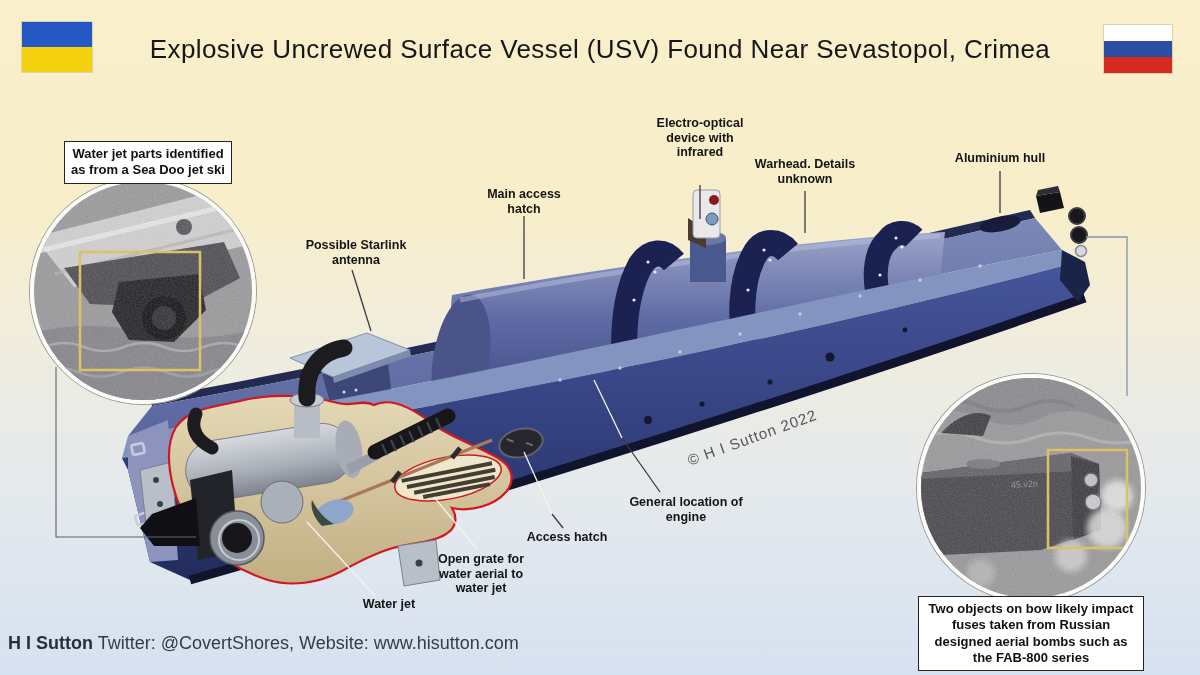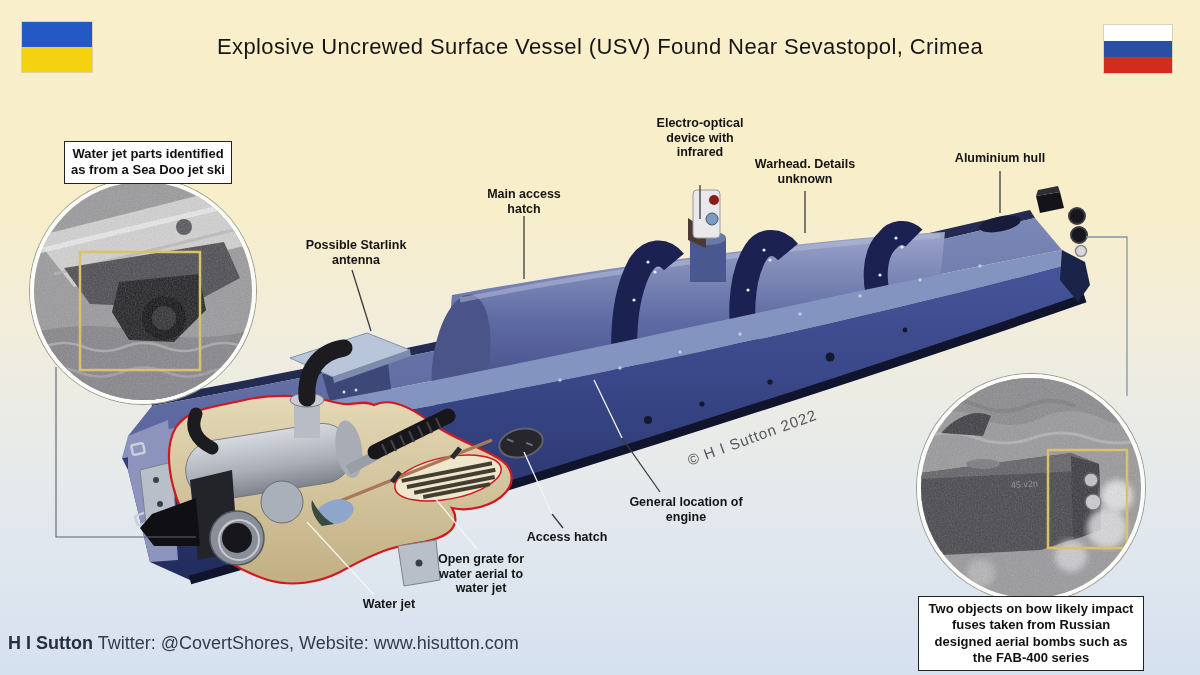--- a/index.html
+++ b/index.html
@@ -1,20 +1,20 @@
 <!DOCTYPE html>
 <html><head>
 <meta charset="utf-8">
 <style>
   html,body{margin:0;padding:0;}
   .page{position:relative;width:1200px;height:675px;overflow:hidden;
     font-family:"Liberation Sans",sans-serif;
     background:linear-gradient(180deg,#F9EFCB 0%,#F8EEC9 30%,#F2EDDB 48%,#ECECE4 58%,#E4E9ED 74%,#D6E1F0 100%);}
   .title{position:absolute;left:0;top:34px;width:100%;text-align:center;
-    font-size:22px;color:#161616;letter-spacing:.4px;}
+    font-size:26px;color:#161616;letter-spacing:.4px;}
   .flag{position:absolute;box-shadow:0 0 0 1px rgba(0,0,0,.12);}
   .flag-ua{left:22px;top:22px;width:70px;height:50px;}
   .flag-ua .t{height:50%;background:#2458C5;}
   .flag-ua .b{height:50%;background:#F5D20F;}
   .flag-ru{left:1104px;top:25px;width:68px;height:48px;}
   .flag-ru .w{height:33.4%;background:#FFFFFF;}
   .flag-ru .bl{height:33.3%;background:#2A4FA2;}
   .flag-ru .r{height:33.3%;background:#D52B1E;}
   .scene{position:absolute;left:0;top:0;width:1200px;height:675px;}
   .lbl{position:absolute;transform:translateX(-50%);text-align:center;
@@ -267,21 +267,21 @@
       <circle cx="172" cy="124" r="8" fill="#CCCCD0" stroke="#55555A" stroke-width="1.5"></circle>
       <circle cx="196" cy="118" r="16" fill="#E8E8EA" filter="url(#soft)" opacity="0.9"></circle>
       <circle cx="186" cy="150" r="20" fill="#E2E2E4" filter="url(#soft)" opacity="0.85"></circle>
       <circle cx="150" cy="178" r="16" fill="#D8D8DA" filter="url(#soft)" opacity="0.8"></circle>
       <circle cx="60" cy="195" r="14" fill="#C8C8CA" filter="url(#soft)" opacity="0.6"></circle>
       <text x="90" y="110" font-size="9" fill="#8E8E92" transform="rotate(-3 90 110)">45.v2n</text>
       <rect width="220" height="220" filter="url(#grain)" opacity="0.3"></rect>
       <rect x="127" y="72" width="79" height="98" fill="none" stroke="#D9C268" stroke-width="2.5"></rect>
     </svg>
   </div>
-  <div class="capbox" style="left:918px;top:596px;width:226px;">Two objects on bow likely impact fuses taken from Russian designed aerial bombs such as the FAB-400 series</div>
+  <div class="capbox" style="left:918px;top:596px;width:226px;">Two objects on bow likely impact fuses taken from Russian designed aerial bombs such as the FAB-800 series</div>
 
   <div class="lbl" style="left:356px;top:238px;width:112px;">Possible Starlink antenna</div>
   <div class="lbl" style="left:524px;top:187px;width:92px;">Main access hatch</div>
   <div class="lbl" style="left:805px;top:157px;width:122px;">Warhead. Details unknown</div>
   <div class="lbl" style="left:700px;top:116px;width:102px;">Electro-optical device with infrared</div>
   <div class="lbl" style="left:1000px;top:151px;width:140px;">Aluminium hull</div>
   <div class="lbl" style="left:686px;top:495px;width:132px;">General location of engine</div>
   <div class="lbl" style="left:567px;top:530px;width:120px;">Access hatch</div>
   <div class="lbl" style="left:481px;top:552px;width:108px;">Open grate for water aerial to water jet</div>
   <div class="lbl" style="left:389px;top:597px;width:90px;">Water jet</div>

